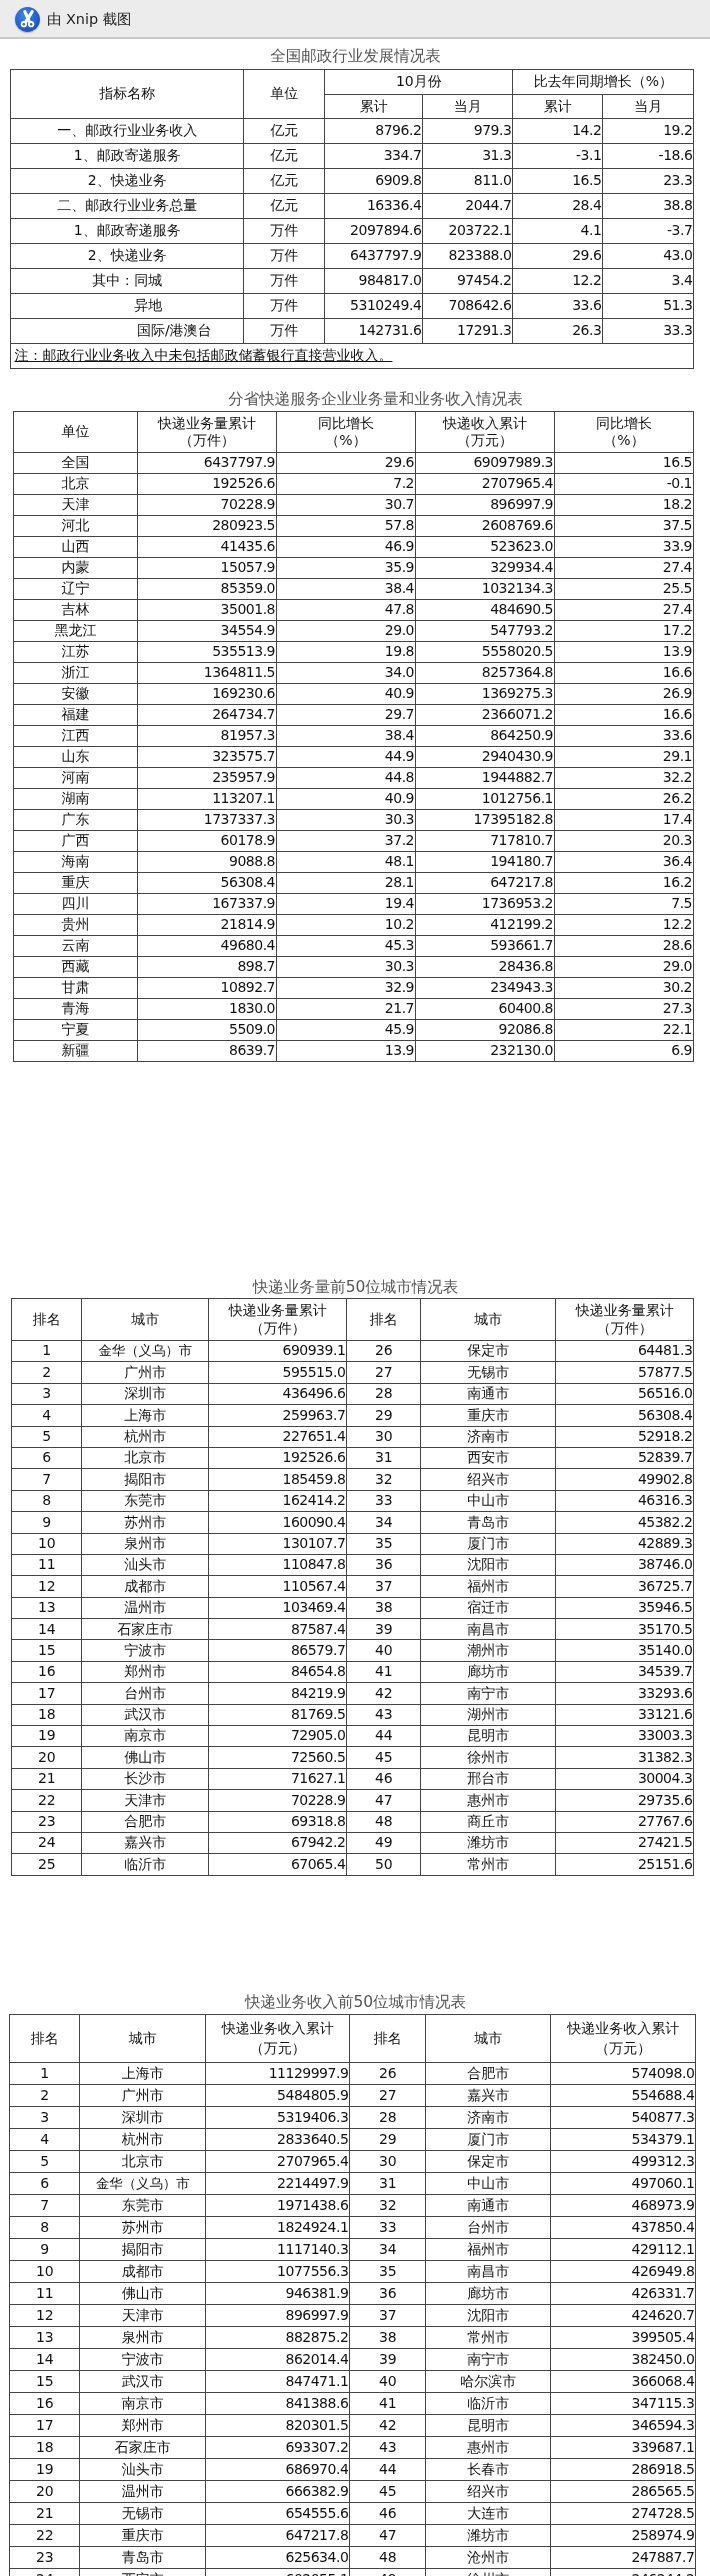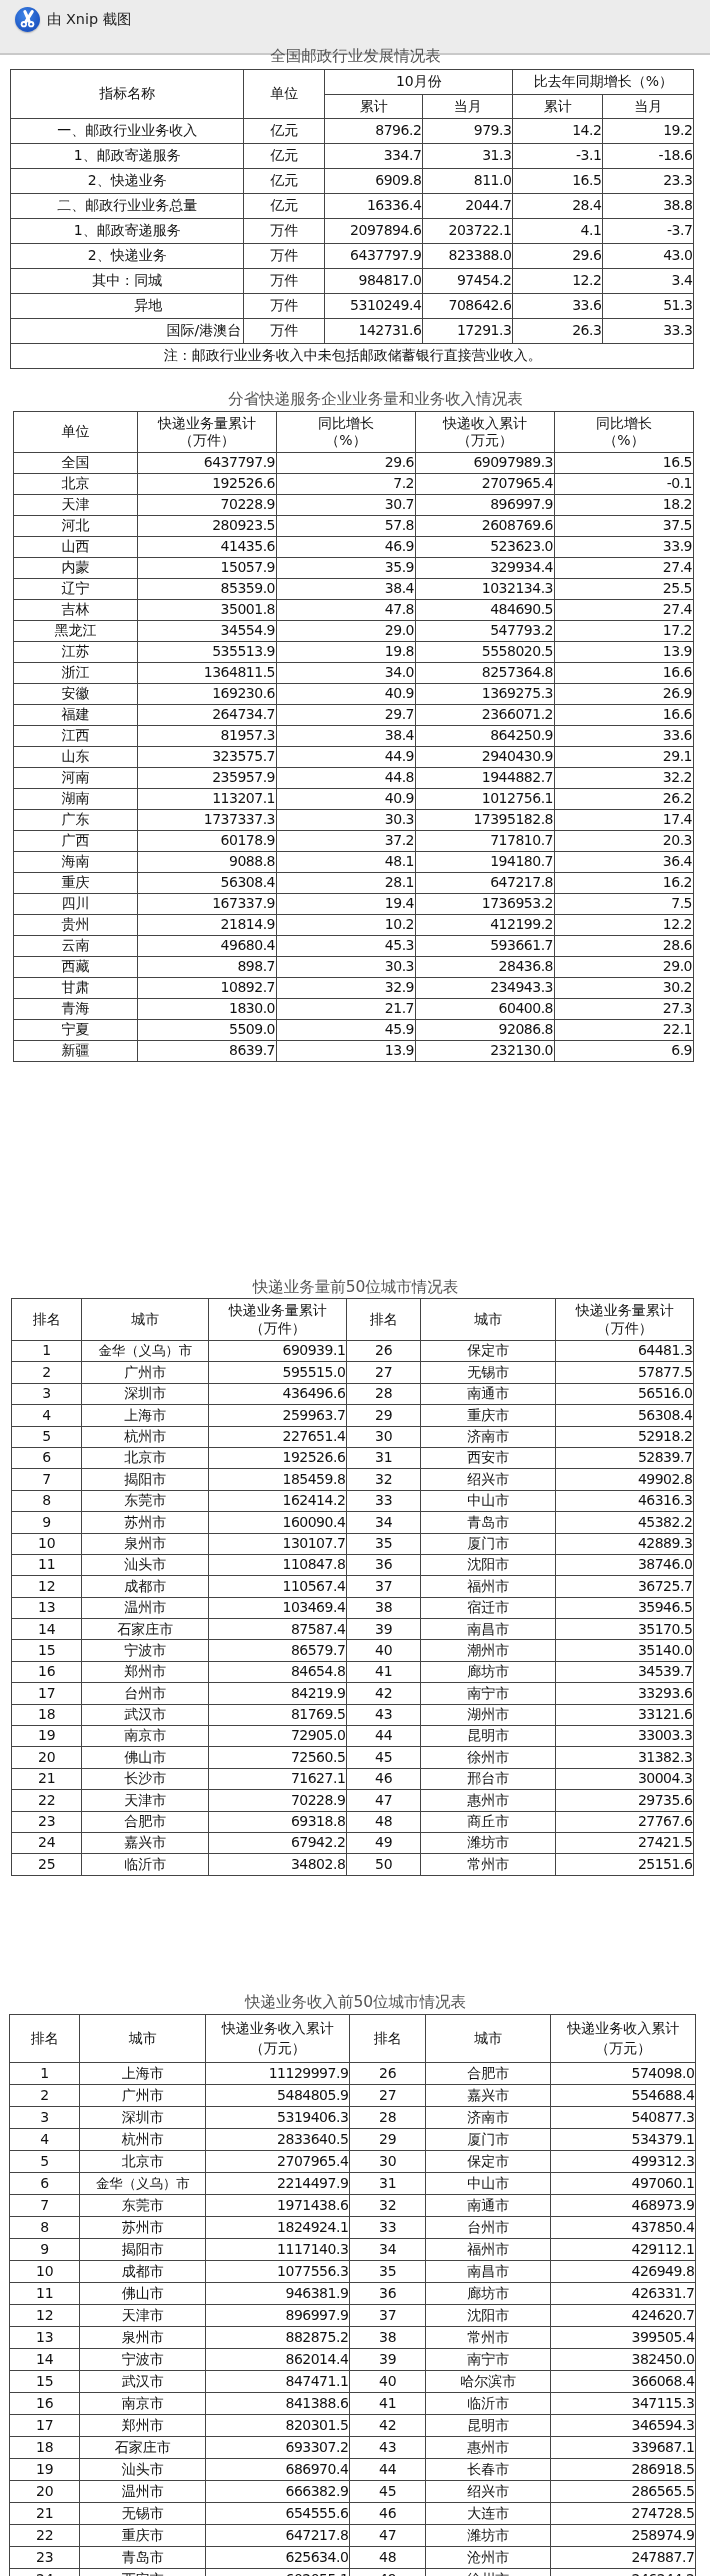--- a/index.html
+++ b/index.html
@@ -1,38 +1,38 @@
 <!DOCTYPE html>
 <html style="font-size:8.2px"><head>
 <meta charset="utf-8">
 <style>
   * { box-sizing: border-box; margin: 0; padding: 0; }
   html, body { width: 711px; background: #ffffff; }
   body { font-family: "DejaVu Sans", "Liberation Sans", sans-serif; color: #111; position: relative; height: 2692px; overflow: hidden; }
 
-  .topbar { position: absolute; left: 0; top: 0; width: 711px; height: 55px; background: #ececec; border-bottom: 2.6px solid #c9c9c9; }
+  .topbar { position: absolute; left: 0; top: 0; width: 711px; height: 39px; background: #ececec; border-bottom: 2.6px solid #c9c9c9; }
   .topbar .logo { position: absolute; left: 15px; top: 7.2px; width: 25px; height: 25px; border-radius: 50%; background: radial-gradient(circle at 40% 35%, #3f86e8, #1d55c2 70%); box-shadow: 0 1px 1.5px rgba(0,0,0,0.25); }
   .topbar .logo svg { position: absolute; left: 0; top: 0; }
   .topbar .label { position: absolute; left: 47px; top: 11.3px; font-size: 14.4px; color: #222; line-height: 17.5px; }
 
   .tbl-title { position: absolute; left: 0; width: 711px; text-align: center; font-size: 15.5px; font-weight: normal; color: #555; line-height: 18.5px; }
 
   table.grid { position: absolute; border-collapse: collapse; table-layout: fixed; border: 1.5px solid #444; }
   table.grid td { border: 1px solid #444; font-size: 14px; line-height: 15.5px; padding: 0 2.1px; white-space: nowrap; overflow: hidden; }
   table.grid td.c { text-align: center; }
   table.grid td.r { text-align: right; padding-right: 1px; }
   table.grid tr.hdr td { text-align: center; }
   .n { letter-spacing: -0.5px; }
 
   
   #t1 { left: 10.3px; top: 69px; width: 683px; }
   #t1 tr.h1 td { height: 25px; }
   #t1 tr.h2 td { height: 24px; }
   #t1 tr.d td { height: 25px; }
-  #t1 tr.note td { height: 25px; text-align: center; padding-left: 3.1px; }
+  #t1 tr.note td { height: 25px; text-align: left; padding-left: 3.1px; text-decoration: underline; }
 
   
   #t2 { left: 13px; top: 411px; width: 680px; }
   #t2 tr.hdr td { height: 41px; line-height: 17.5px; }
   #t2 tr.d td { height: 21px; }
 
   
   #t3 { left: 11.3px; top: 1298px; width: 682px; }
   #t3 tr.hdr td { height: 42px; line-height: 17.5px; }
   #t3 tr.d td { height: 21.4px; }
@@ -142,21 +142,21 @@
       </tr>
       <tr class="d">
         <td class="c" style="text-align: left; padding-left: 123px;">异地</td>
         <td class="c">万件</td>
         <td class="r n">5310249.4</td>
         <td class="r n">708642.6</td>
         <td class="r n">33.6</td>
         <td class="r n">51.3</td>
       </tr>
       <tr class="d">
-        <td class="c" style="text-align: right; padding-left: 96px;">国际/港澳台</td>
+        <td class="c" style="text-align: center; padding-left: 96px;">国际/港澳台</td>
         <td class="c">万件</td>
         <td class="r n">142731.6</td>
         <td class="r n">17291.3</td>
         <td class="r n">26.3</td>
         <td class="r n">33.3</td>
       </tr>
     </tbody>
   <tbody>
       <tr class="note">
     <td colspan="6">注：邮政行业业务收入中未包括邮政储蓄银行直接营业收入。</td>
@@ -616,21 +616,21 @@
         <td class="c">24</td>
         <td class="c">嘉兴市</td>
         <td class="r n">67942.2</td>
         <td class="c">49</td>
         <td class="c">潍坊市</td>
         <td class="r n">27421.5</td>
       </tr>
       <tr class="d">
         <td class="c">25</td>
         <td class="c">临沂市</td>
-        <td class="r n">34802.8</td>
+        <td class="r n">67065.4</td>
         <td class="c">50</td>
         <td class="c">常州市</td>
         <td class="r n">25151.6</td>
       </tr>
     </tbody>
 </table>
 
 <div class="tbl-title" style="top:1993px;">快递业务收入前50位城市情况表</div>
 <table class="grid" id="t4">
   <colgroup>

